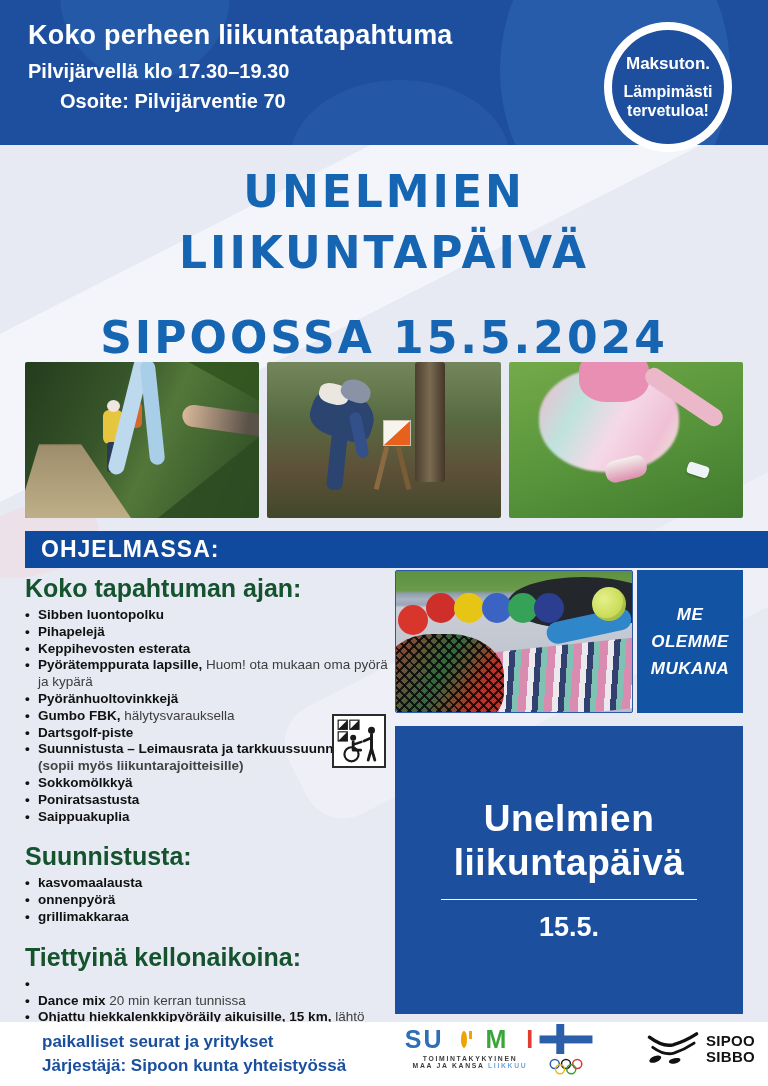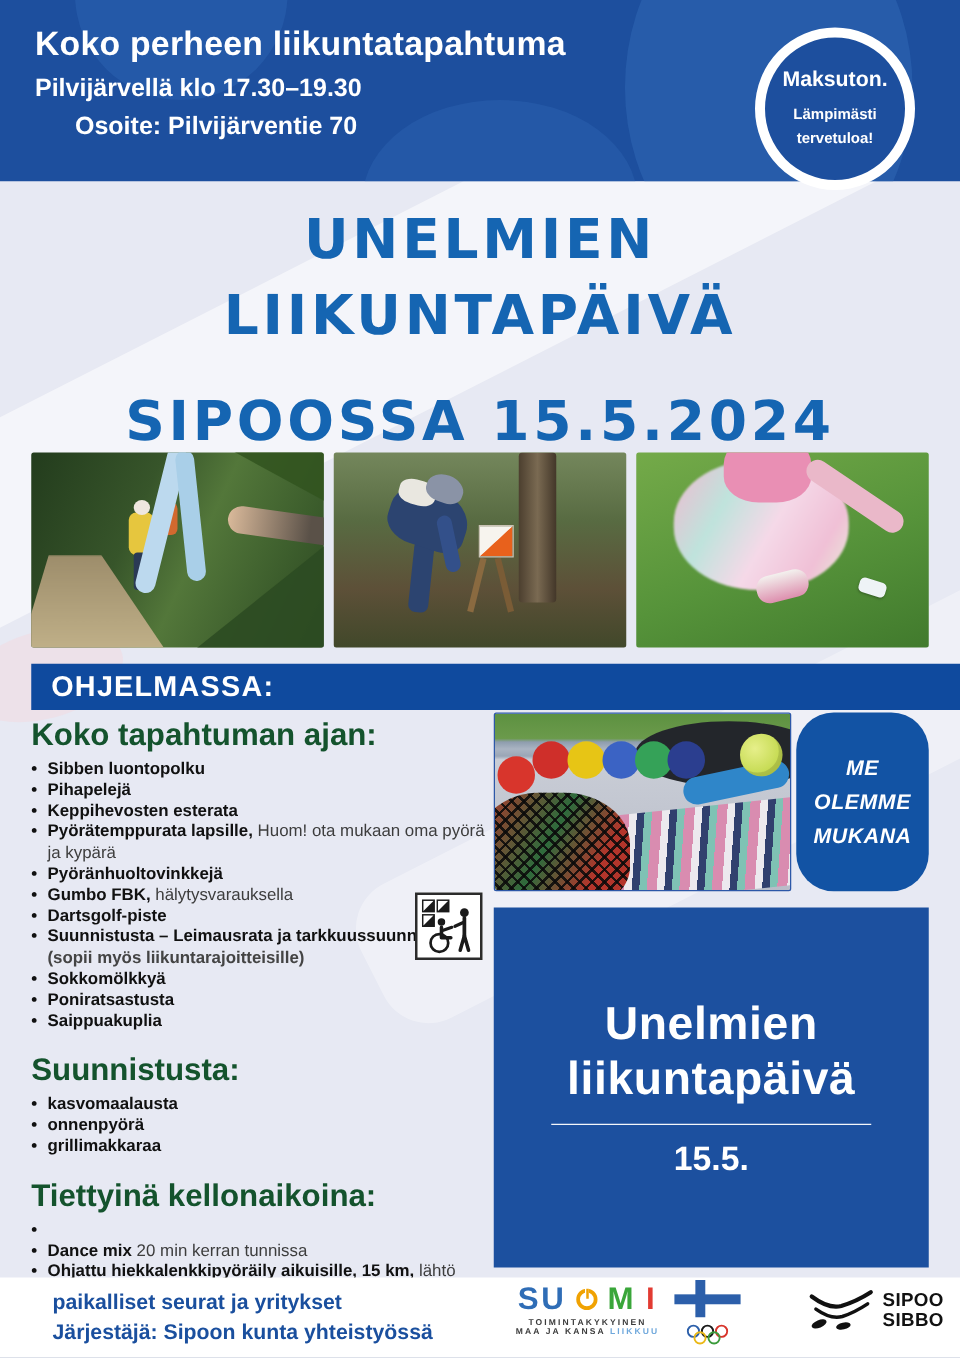--- a/index.html
+++ b/index.html
@@ -23,21 +23,21 @@
   .hdr-e1{position:absolute;left:500px;top:-80px;width:230px;height:300px;border-radius:50%;background:rgba(47,103,180,.55);}
   .hdr-e2{position:absolute;left:60px;top:-90px;width:170px;height:170px;border-radius:50%;background:rgba(47,103,180,.45);}
   .hdr-e3{position:absolute;left:290px;top:80px;width:220px;height:160px;border-radius:50%;background:rgba(47,103,180,.4);}
   .hdr-title{position:absolute;left:28px;top:20px;color:#fff;font-size:27px;font-weight:700;letter-spacing:.2px;}
   .hdr-l2{position:absolute;left:28px;top:60px;color:#fff;font-size:20px;font-weight:700;}
   .hdr-l3{position:absolute;left:28px;top:90px;color:#fff;font-size:20px;font-weight:700;margin-left:32px;}
   .badge{position:absolute;left:604px;top:22px;width:112px;height:114px;border:8px solid #fff;
     border-radius:50%;background:#1d4f9e;z-index:6;display:flex;flex-direction:column;
     align-items:center;justify-content:center;text-align:center;color:#fff;}
   .badge .b1{font-size:17px;font-weight:700;margin-bottom:8px;}
-  .badge .b2{font-size:12px;font-weight:700;line-height:19px;width:90px;}
+  .badge .b2{font-size:16px;font-weight:700;line-height:19px;width:90px;}
 
   
   .big-title{position:absolute;left:0;width:768px;text-align:center;
     font-family:"DejaVu Sans",sans-serif;font-weight:700;color:#1565b2;
     font-size:44px;letter-spacing:3px;z-index:2;}
   .t1{top:166px;}.t2{top:227px;}.t3{top:288px;margin-top:24px;}
 
   
   .photo-row{position:absolute;left:25px;top:362px;width:718px;height:156px;display:flex;gap:8px;z-index:2;}
   .photo{position:relative;flex:1;overflow:hidden;border-radius:2px;}
@@ -113,33 +113,33 @@
   .pitem b{font-weight:700;}
   .pitem .rest{color:#3d3d3d;font-weight:400;}
   .pitem .sub{color:#444;font-weight:700;}
 
   .access-icon{position:absolute;left:332px;top:714px;width:54px;height:54px;z-index:3;
     background:#fff;border:2px solid #2b2b2b;box-sizing:border-box;}
 
   
   .r-photo{position:absolute;left:395px;top:570px;width:238px;height:143px;z-index:2;border:1px solid #2d58a8;box-sizing:border-box;}
   .me-box{position:absolute;left:637px;top:570px;width:106px;height:143px;background:#1253a4;z-index:2;
-    display:flex;flex-direction:column;align-items:center;justify-content:center;border-radius:30px;}
+    display:flex;flex-direction:column;align-items:center;justify-content:center;}
   .me-box div{color:#fff;font-size:17px;font-weight:700;font-style:italic;line-height:27px;letter-spacing:.5px;}
   .event-box{position:absolute;left:395px;top:726px;width:348px;height:288px;background:#1c509f;z-index:2;
     display:flex;flex-direction:column;align-items:center;justify-content:center;padding-top:0;box-sizing:border-box;}
   .eb-title{color:#fff;font-size:37px;font-weight:700;line-height:44px;text-align:center;letter-spacing:.5px;}
   .eb-rule{width:256px;height:1px;background:rgba(255,255,255,.95);margin:14px 0 12px;}
   .eb-date{color:#fff;font-size:27px;font-weight:700;}
 
   
   .footer{position:absolute;left:0;top:1022px;width:768px;height:64px;background:#ffffff;z-index:4;}
   .org{position:absolute;left:42px;top:8px;color:#1a4f9e;font-size:17px;font-weight:700;line-height:24px;}
   .logo-suomi{position:absolute;left:410px;top:4px;width:120px;text-align:center;}
-  .suomi-row{display:flex;align-items:center;justify-content:center;gap:8px;
+  .suomi-row{display:flex;align-items:center;justify-content:center;gap:18px;
     font-size:25px;font-weight:700;letter-spacing:2px;line-height:26px;}
   .su{color:#2f6db6;} .sm{color:#3aa63a;} .si{color:#e23b32;}
   .power{position:relative;display:inline-block;width:17px;height:17px;border:3.5px solid #f0a202;border-radius:50%;box-sizing:border-box;}
   .power:before{content:"";position:absolute;left:4.5px;top:-4px;width:3px;height:7px;background:#fff;}
   .power:after{content:"";position:absolute;left:4.8px;top:-3px;width:2.6px;height:8px;background:#f0a202;}
   .suomi-sub1{font-size:6.8px;font-weight:700;letter-spacing:1.7px;color:#3b3b3b;margin-top:3px;}
   .suomi-sub2{font-size:6.8px;font-weight:700;letter-spacing:1.7px;color:#3b3b3b;}
   .suomi-sub2 .hl{color:#6fa8dc;}
   .logo-olympic{position:absolute;left:538px;top:2px;width:56px;text-align:center;}
   .logo-sipoo{position:absolute;left:646px;top:8px;display:flex;align-items:center;}

